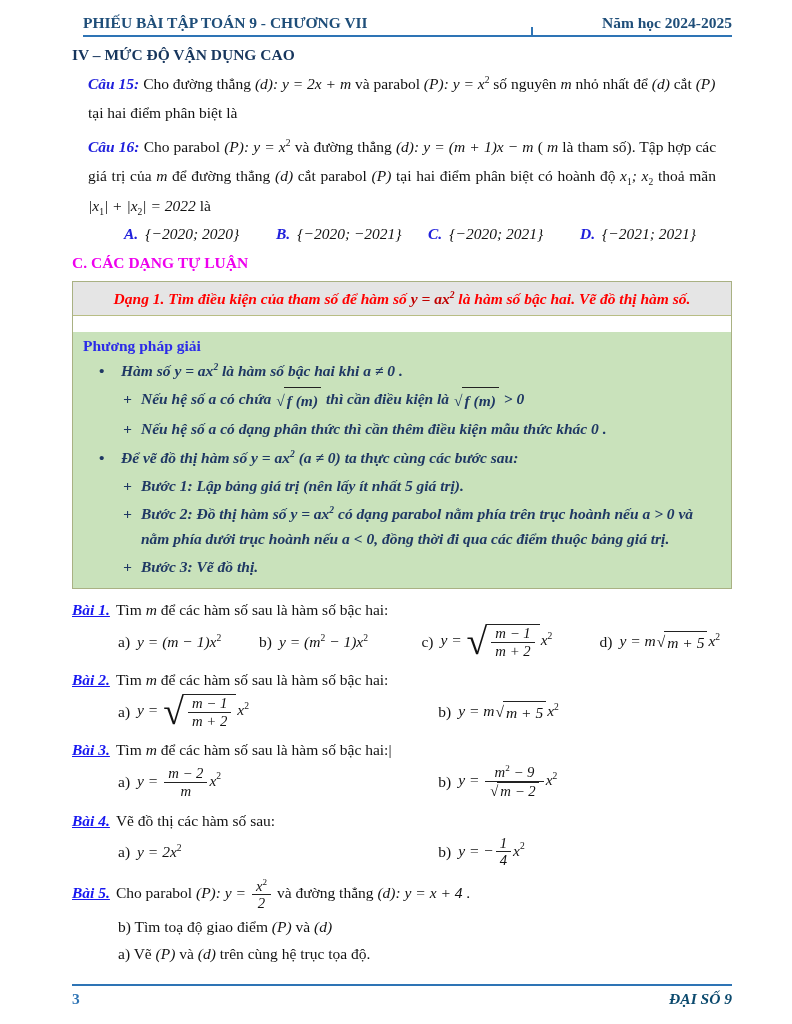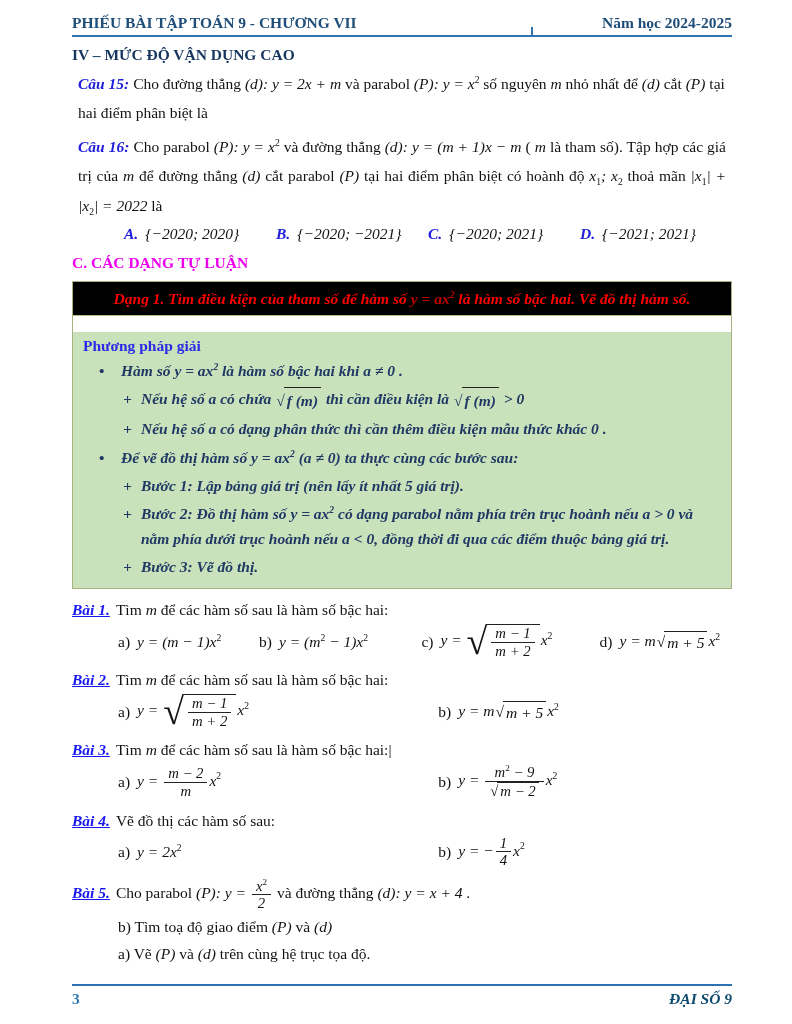--- a/index.html
+++ b/index.html
@@ -4,33 +4,33 @@
 <style>
   html,body{margin:0;padding:0;background:#e8e8e8;}
   .page{
     width:792px;height:1024px;margin:0 auto;background:#ffffff;
     font-family:"Liberation Serif",serif;font-size:15.5px;color:#121212;
     position:relative;box-sizing:border-box;padding:14px 60px 0 72px;overflow:hidden;
   }
   
   .header{display:flex;justify-content:space-between;align-items:flex-start;
     border-bottom:2.5px solid #2E74B5;padding-bottom:3px;position:relative;
-    font-weight:bold;color:#1F4E79;font-size:15.5px;}
+    font-weight:bold;color:#1F4E79;font-size:15.5px;margin-left:11px;}
   .h-tick{position:absolute;right:199px;bottom:-1px;width:2px;height:9px;background:#2E74B5;}
   .sec-iv{font-weight:bold;color:#17365D;margin:9px 0 4px;}
   
-  .qbody{margin:5px 6px 2px;line-height:1.88;}
+  .qbody{margin:5px 16px 2px;line-height:1.88;}
   .just{text-align:justify;}
   .qlabel{color:#2020DC;font-weight:bold;font-style:italic;}
   .opts{display:grid;grid-template-columns:repeat(4,1fr);margin:2px 0 4px 52px;line-height:1.5;}
   .letter{color:#2020DC;font-weight:bold;font-style:italic;margin-right:7px;}
   .sec-c{color:#EE00EE;font-weight:bold;margin:9px 0 9px;}
   
   .dang-box{border:1px solid #a9b183;}
-  .dang-title{background:#000000;text-align:center;padding:8px 6px 7px;
+  .dang-title{background:#e5e5e5;text-align:center;padding:8px 6px 7px;
     color:#FF0000;font-weight:bold;font-style:italic;border-bottom:1px solid #b8bd85;}
   .dang-title .dk{color:#C00000;}
   .method{background:#C9E2BB;padding:3px 10px 9px;color:#1F3864;margin-top:16px;}
   .method-head{color:#2B2BE8;font-weight:bold;margin:2px 0 3px;}
   .m-item{display:flex;font-weight:bold;font-style:italic;line-height:1.62;margin-top:3px;align-items:flex-start;}
   .m-item .marker{flex:0 0 auto;font-style:normal;}
   .m-item .mtext{flex:1 1 auto;}
   .lvl1{padding-left:16px;} .lvl1 .marker{width:22px;}
   .lvl2{padding-left:40px;} .lvl2 .marker{width:18px;font-style:italic;}
   

